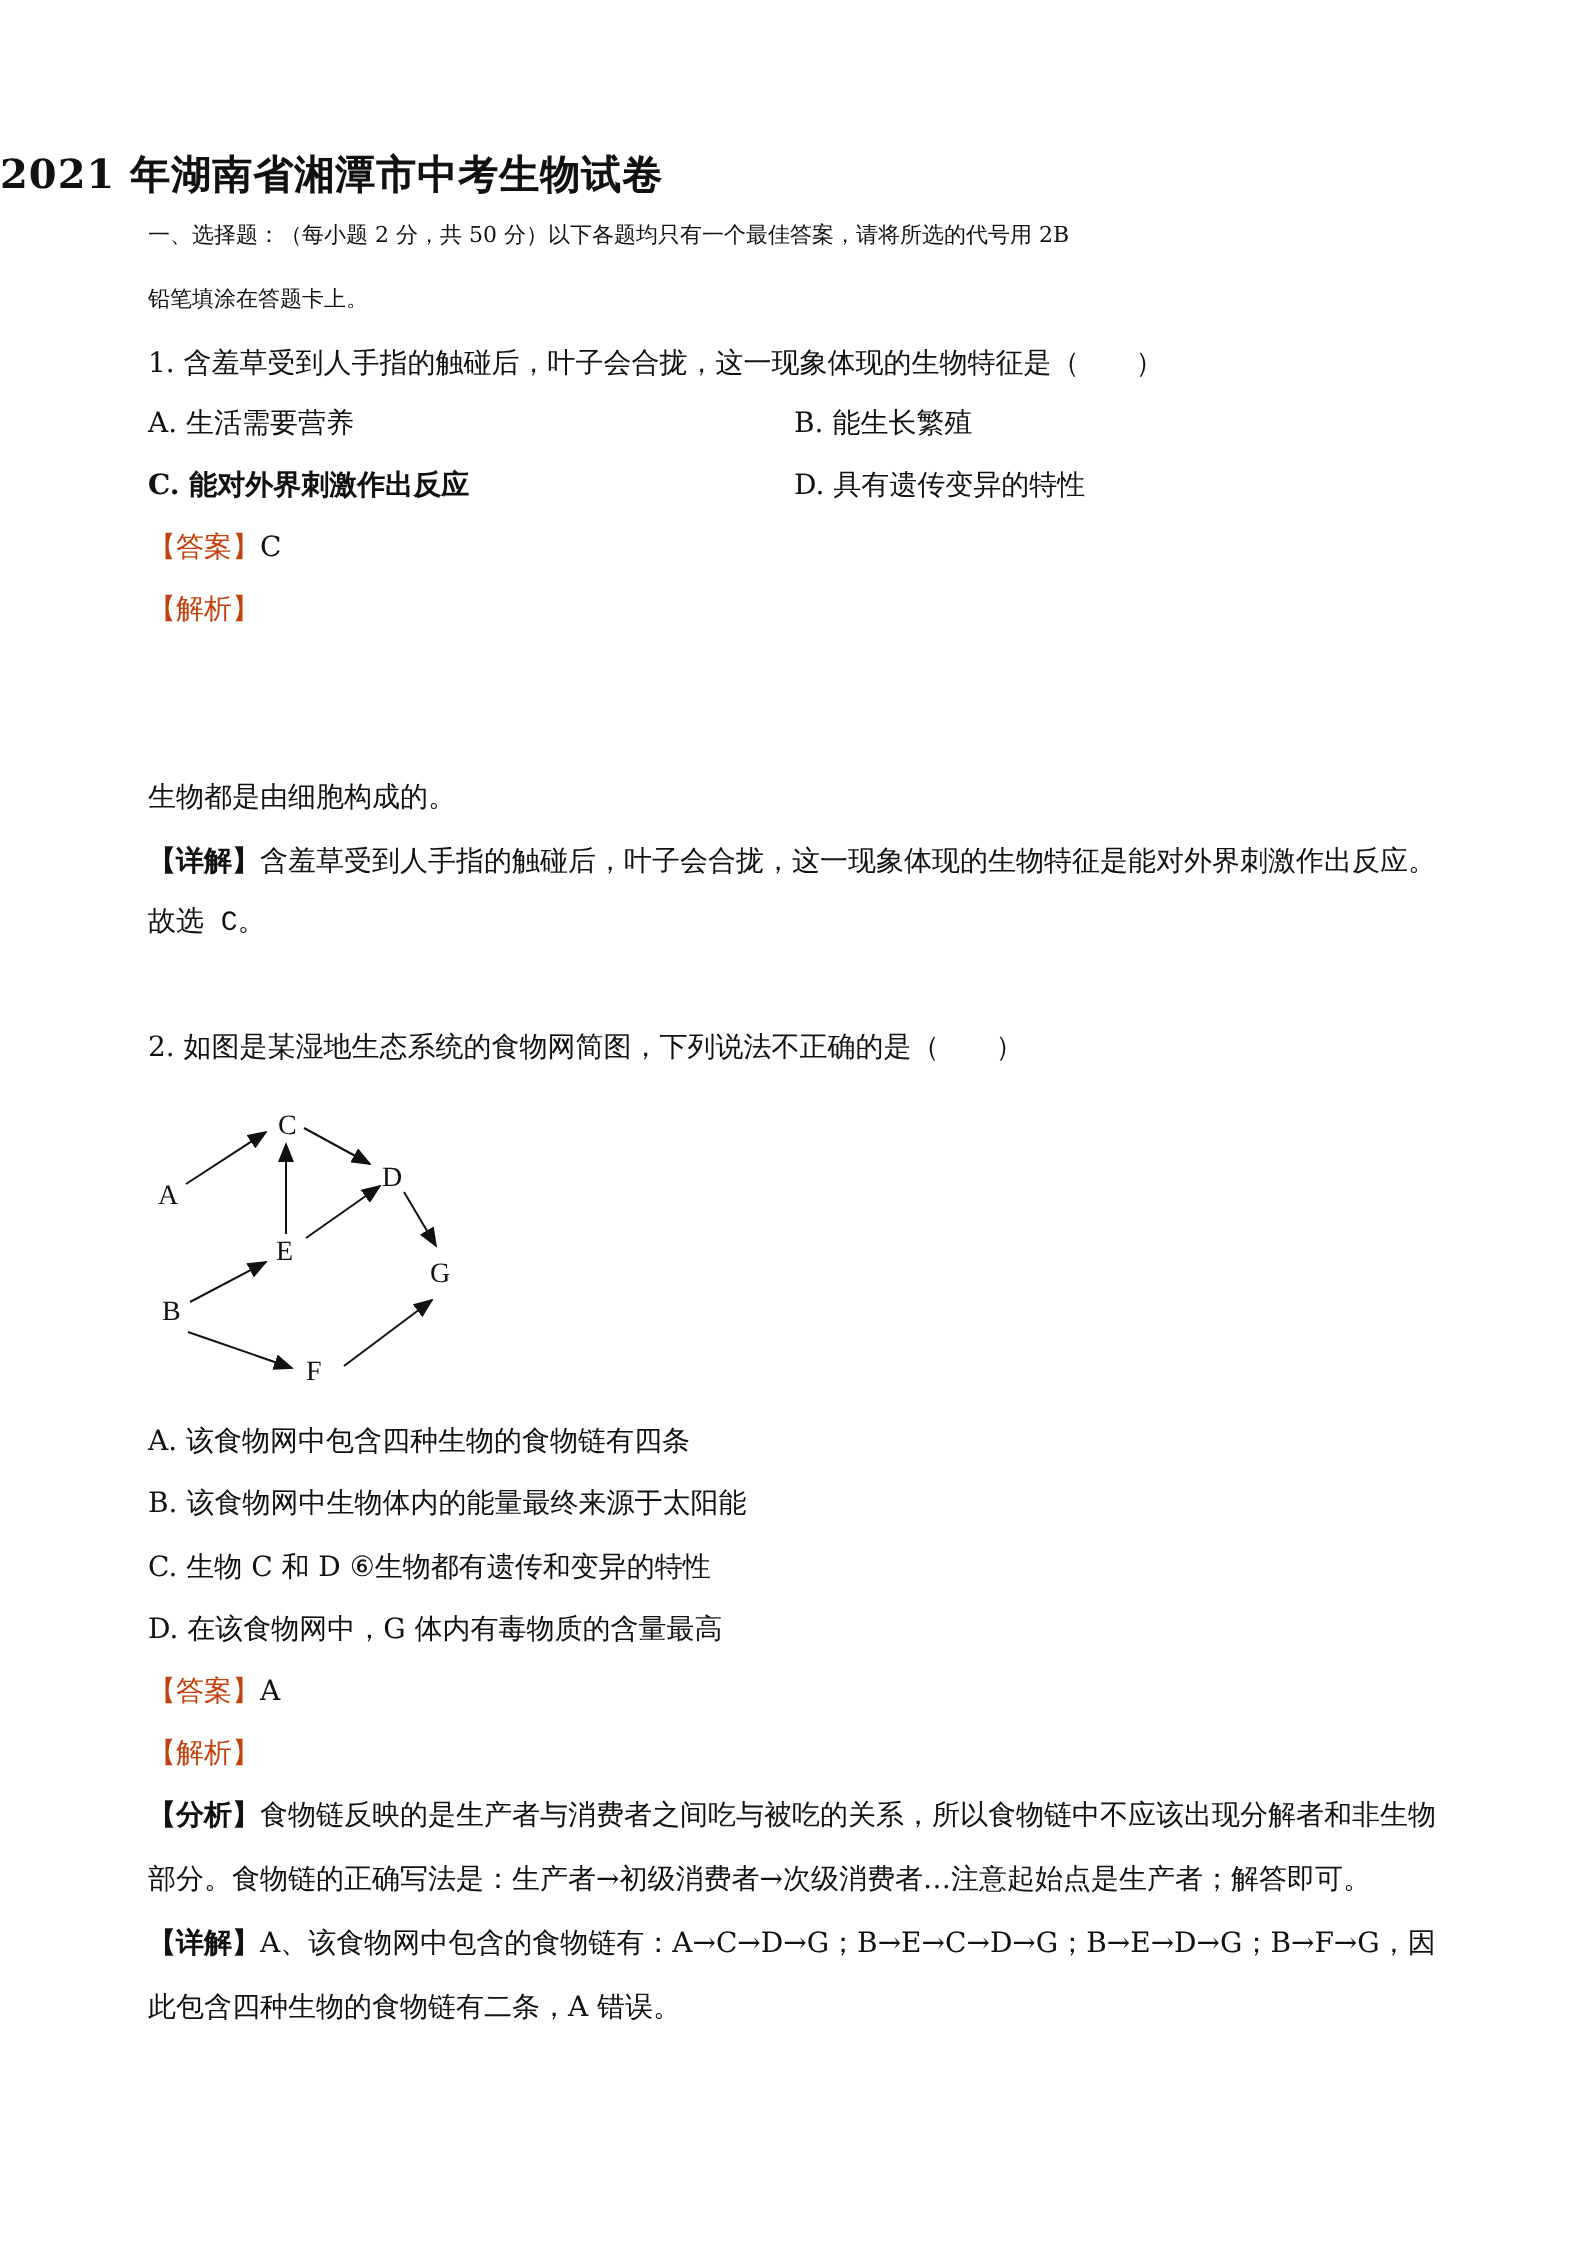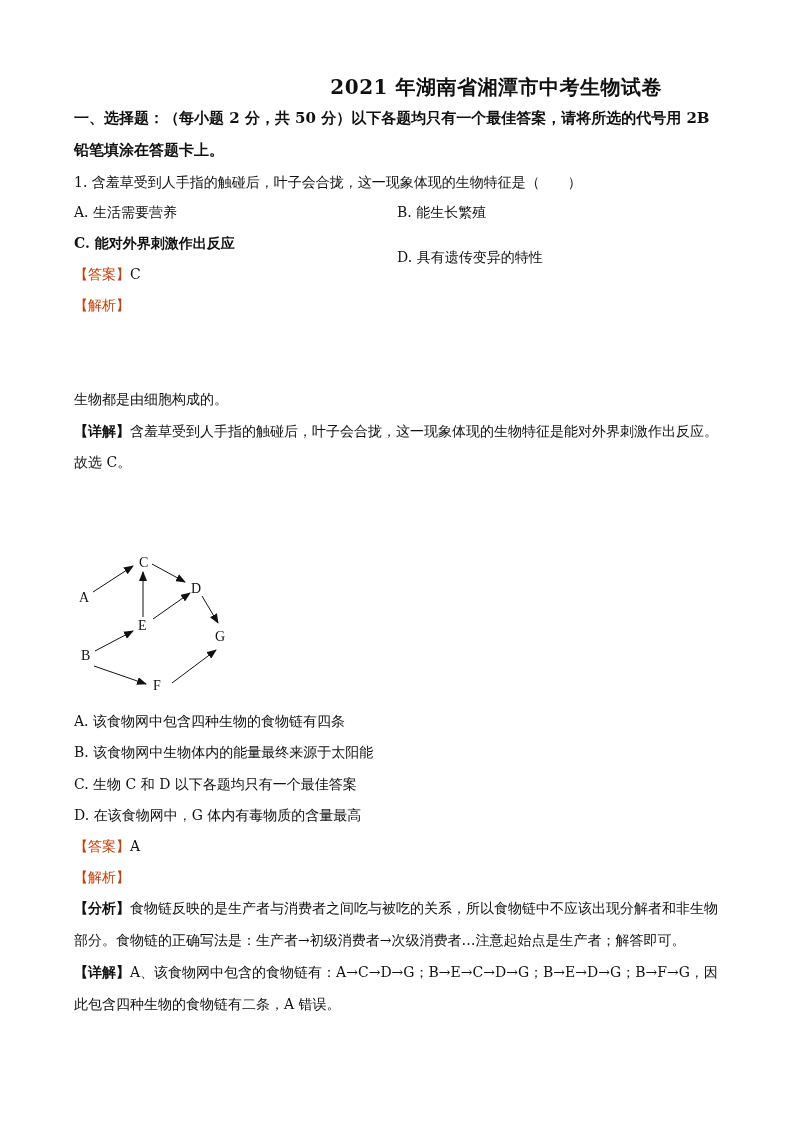--- a/index.html
+++ b/index.html
@@ -1,57 +1,58 @@
 <!DOCTYPE html>
 <html><head>
 <meta charset="utf-8">
 <style>
   html, body { margin: 0; padding: 0; background: #ffffff; }
   body { width: 793px; height: 1122px; position: relative; overflow: hidden;
          font-family: "DejaVu Serif", "Liberation Serif", serif; color: #111; }
   .page { position: absolute; left: 0; top: 0; width: 793px; height: 1122px; }
-  .title { position: absolute; left: 0; width: 662px; top: 74px; text-align: right;
+  .title { position: absolute; left: 0; width: 662px; top: 74px; text-align: left;
            font-size: 20px; font-weight: bold; letter-spacing: 0.5px; }
   .line { position: absolute; left: 74px; font-size: 14px; white-space: nowrap; line-height: 20px; }
-  .section { font-weight: bold; font-size: 15px; }
+  .section { font-weight: normal; font-size: 11px; }
   .label-blue { color: #c2410c; }
   .bold-label { font-weight: bold; }
   .opt-right { left: 397px; }
   svg.diagram { position: absolute; left: 70px; top: 545px; }
   svg text { font-family: "Liberation Serif", "DejaVu Serif", serif; font-size: 14px; fill: #111; }
 </style>
 </head>
 <body>
 
 <div class="page">
 
   <div class="title">2021 年湖南省湘潭市中考生物试卷</div>
 
   <div class="line section" style="top:108px;">一、选择题：（每小题 2 分，共 50 分）以下各题均只有一个最佳答案，请将所选的代号用 2B</div>
   <div class="line section" style="top:140px;">铅笔填涂在答题卡上。</div>
 
   <div class="line" style="top:172px;">1. 含羞草受到人手指的触碰后，叶子会合拢，这一现象体现的生物特征是（　　）</div>
   <div class="line" style="top:202px;">A.  生活需要营养</div>
   <div class="line opt-right" style="top:202px;">B.  能生长繁殖</div>
   <div class="line" style="top:233px;font-weight:bold;">C.  能对外界刺激作出反应</div>
-  <div class="line opt-right" style="top:247px;text-align:center;">D.  具有遗传变异的特性</div>
+  <div class="line opt-right" style="top:233px;text-align:center;">D.  具有遗传变异的特性</div>
 
   <div class="line" style="top:264px;">
     <span class="label-blue">【答案】</span><span>C</span>
   </div>
   <div class="line label-blue" style="top:295px;">【解析】</div>
 
   <div class="line" style="top:389px;">生物都是由细胞构成的。</div>
 
   <div class="line" style="top:421px;">
     <span class="bold-label">【详解】</span><span>含羞草受到人手指的触碰后，叶子会合拢，这一现象体现的生物特征是能对外界刺激作出反应。</span>
   </div>
-  <div class="line" style="top:452px;">故选 C。</div>
+  <div class="line" style="top:452px;font-family:Liberation Mono, monospace;">故选 C。</div>
 
 
+  <div class="line" style="top:514px;">2. 如图是某湿地生态系统的食物网简图，下列说法不正确的是（　　）</div>
 
   <svg class="diagram" width="180" height="150" viewBox="70 545 180 150">
     <defs>
       <marker id="arr" markerWidth="10" markerHeight="8" refX="9" refY="4" orient="auto" markerUnits="userSpaceOnUse">
         <path d="M0,0 L10,4 L0,8 z" fill="#111"></path>
       </marker>
     </defs>
     <g stroke="#111" stroke-width="1" fill="none">
 
       <line x1="93" y1="592" x2="133" y2="566" marker-end="url(#arr)"></line>
@@ -74,21 +75,21 @@
     <text x="191" y="593">D</text>
     <text x="79" y="602">A</text>
     <text x="138" y="630">E</text>
     <text x="215" y="641">G</text>
     <text x="81" y="660">B</text>
     <text x="153" y="690">F</text>
   </svg>
 
   <div class="line" style="top:711px;">A.  该食物网中包含四种生物的食物链有四条</div>
   <div class="line" style="top:742px;">B.  该食物网中生物体内的能量最终来源于太阳能</div>
-  <div class="line" style="top:774px;">C.  生物 C 和 D 以下各题均只有一个最佳答案</div>
+  <div class="line" style="top:774px;">C.  生物 C 和 D ⑥生物都有遗传和变异的特性</div>
   <div class="line" style="top:805px;">D.  在该食物网中，G 体内有毒物质的含量最高</div>
 
   <div class="line" style="top:836px;">
     <span class="label-blue">【答案】</span><span>A</span>
   </div>
   <div class="line label-blue" style="top:867px;">【解析】</div>
 
   <div class="line" style="top:898px;">
     <span class="bold-label">【分析】</span><span>食物链反映的是生产者与消费者之间吃与被吃的关系，所以食物链中不应该出现分解者和非生物</span>
   </div>

